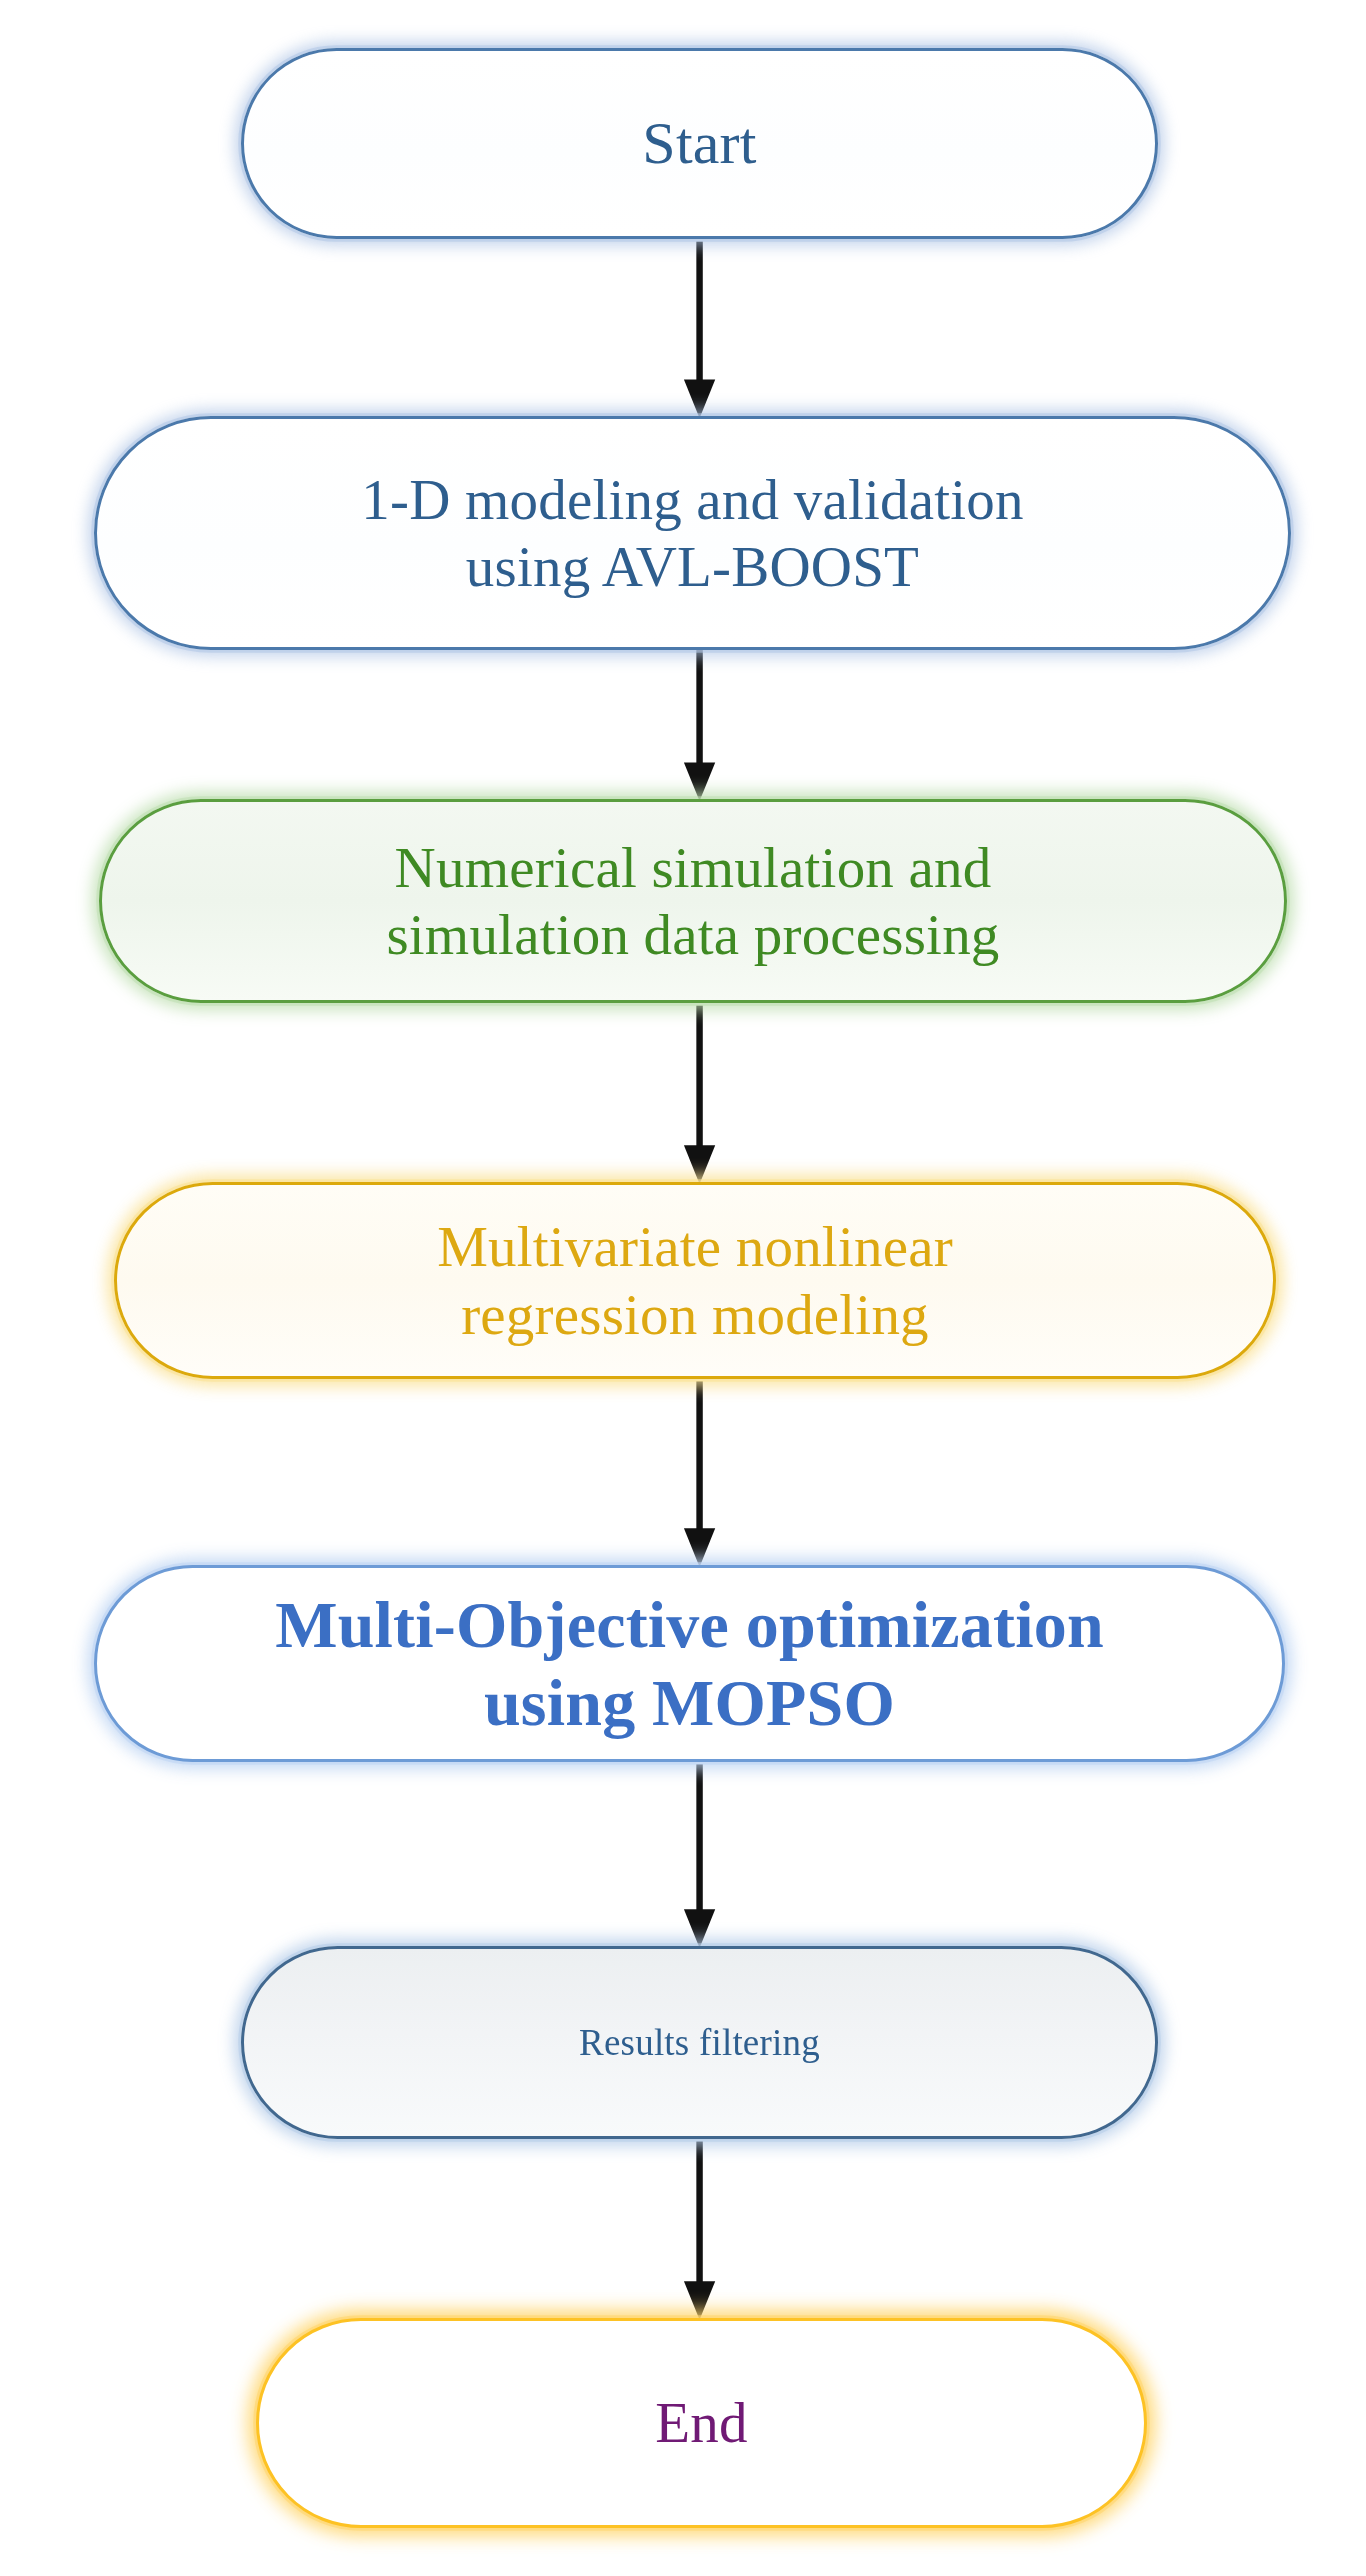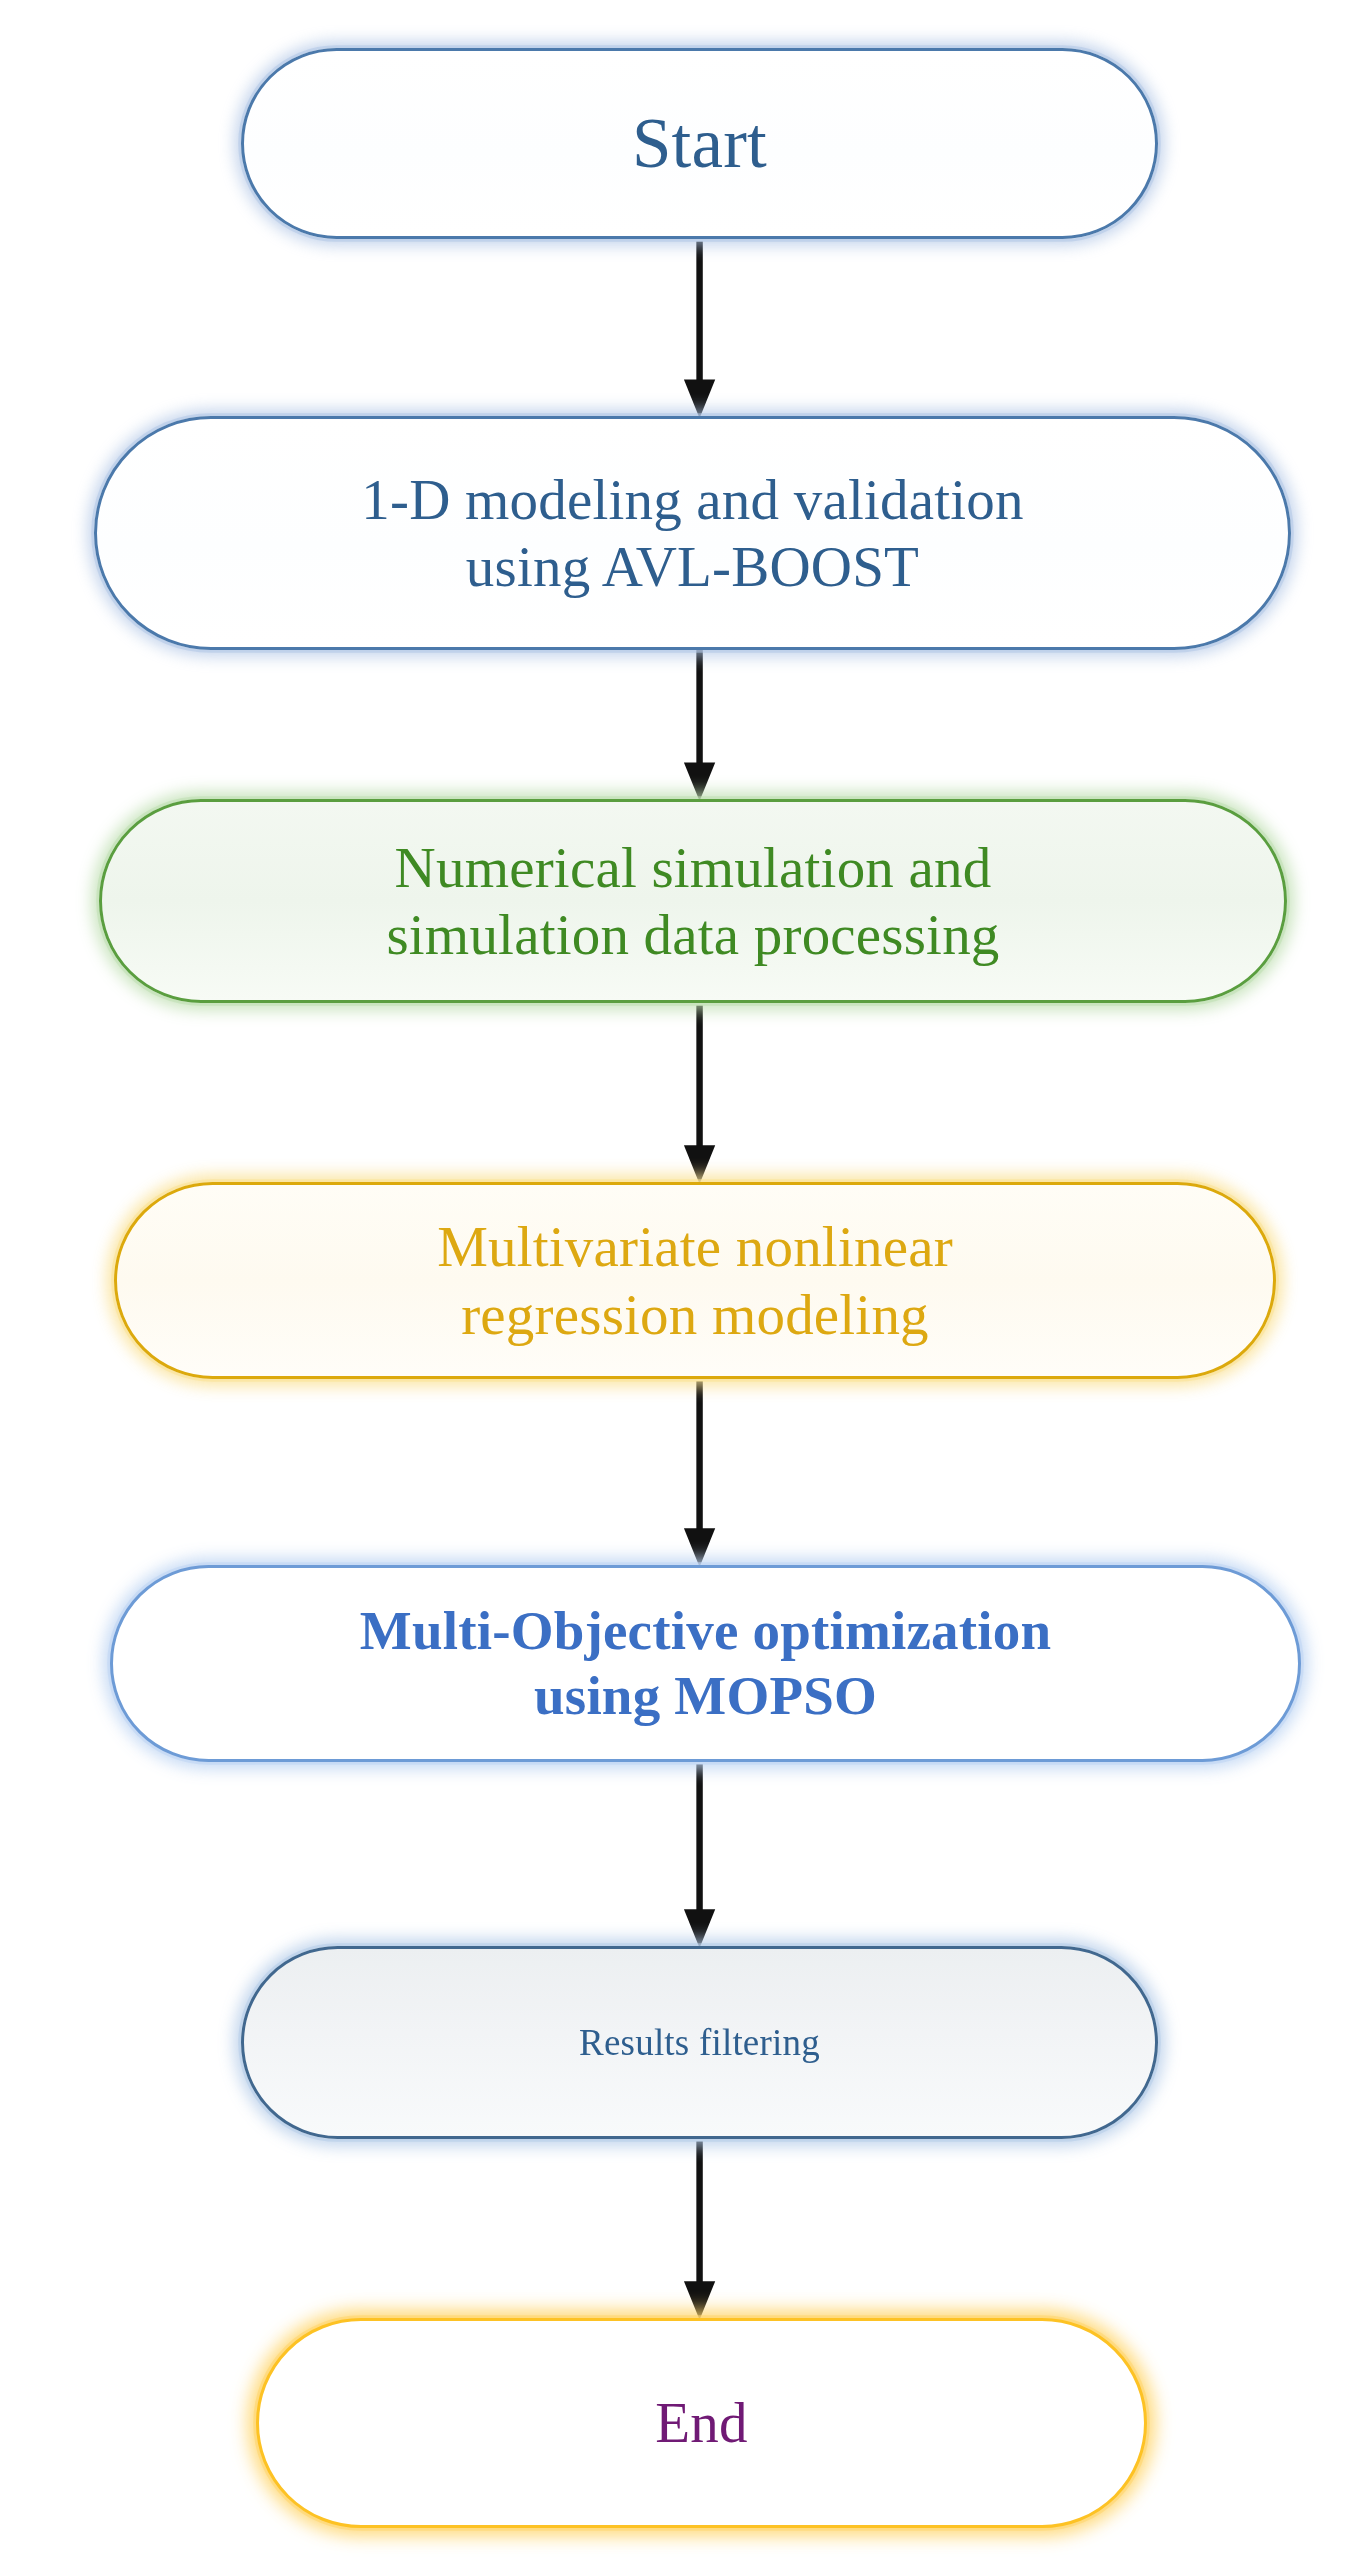--- a/index.html
+++ b/index.html
@@ -136,27 +136,27 @@
         <line x1="760" y1="1916" x2="760" y2="2082" stroke="#111111" stroke-width="7"></line>
         <polygon points="743,2074 777,2074 760,2116" fill="#111111"></polygon>
       </g>
       <g>
         <line x1="760" y1="2326" x2="760" y2="2486" stroke="#111111" stroke-width="7"></line>
         <polygon points="743,2478 777,2478 760,2520" fill="#111111"></polygon>
       </g>
     </svg>
 
   <div id="node-layer">
-      <div class="node pill blue-steel" style="left: 241px; top: 48px; width: 917px; height: 191px; font-size: 71px;"><span>Start</span></div>
+      <div class="node pill blue-steel" style="left: 241px; top: 48px; width: 917px; height: 191px; font-size: 60px;"><span>Start</span></div>
       <div class="node pill blue-steel" style="left: 94px; top: 416px; width: 1197px; height: 234px; font-size: 57px;"><span>1-D modeling and validation
 using AVL-BOOST</span></div>
       <div class="node pill green" style="left: 99px; top: 799px; width: 1188px; height: 204px; font-size: 57px;"><span>Numerical simulation and
 simulation data processing</span></div>
       <div class="node pill gold" style="left: 114px; top: 1182px; width: 1162px; height: 197px; font-size: 57px;"><span>Multivariate nonlinear
 regression modeling</span></div>
-      <div class="node pill blue-bright" style="left: 110px; top: 1565px; width: 1191px; height: 197px; font-size: 55px;"><span>Multi-Objective optimization
+      <div class="node pill blue-bright" style="left: 94px; top: 1565px; width: 1191px; height: 197px; font-size: 66px;"><span>Multi-Objective optimization
 using MOPSO</span></div>
       <div class="node pill blue-grey" style="left: 241px; top: 1946px; width: 917px; height: 193px; font-size: 37px;"><span>Results filtering</span></div>
       <div class="node pill yellow" style="left: 256px; top: 2318px; width: 891px; height: 210px; font-size: 57px;"><span>End</span></div>
     </div>
 
 </div>
 
 
 </body></html>

